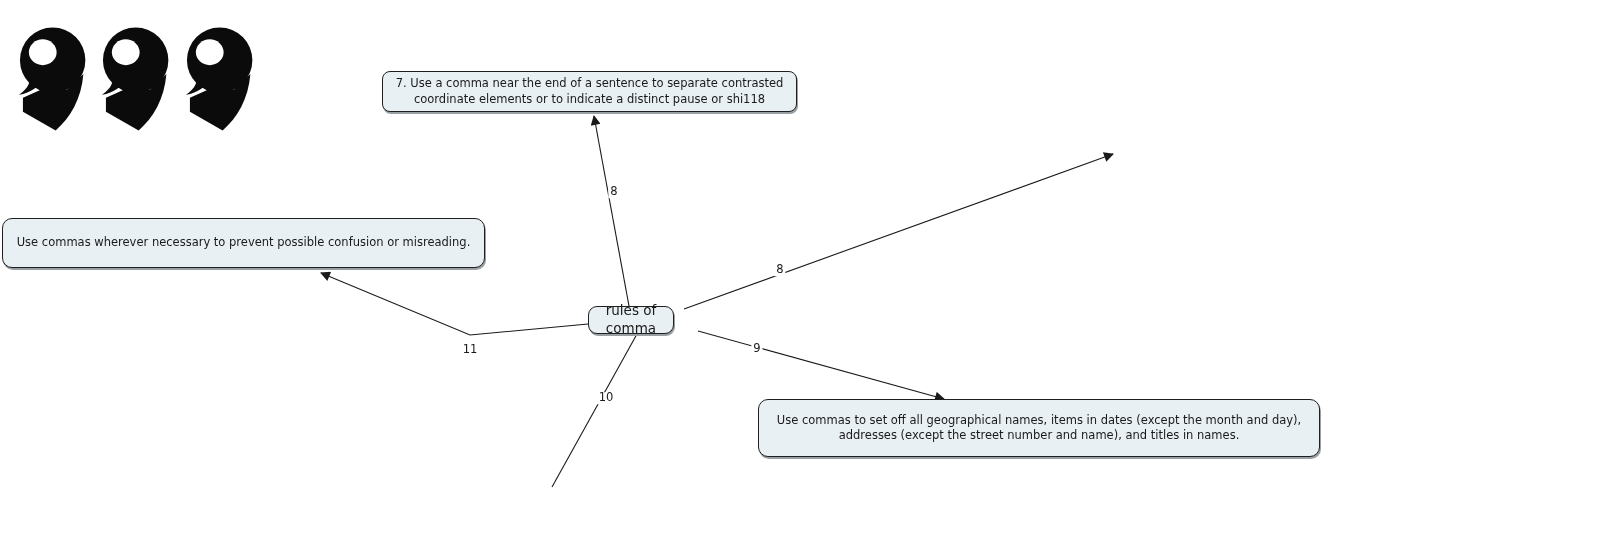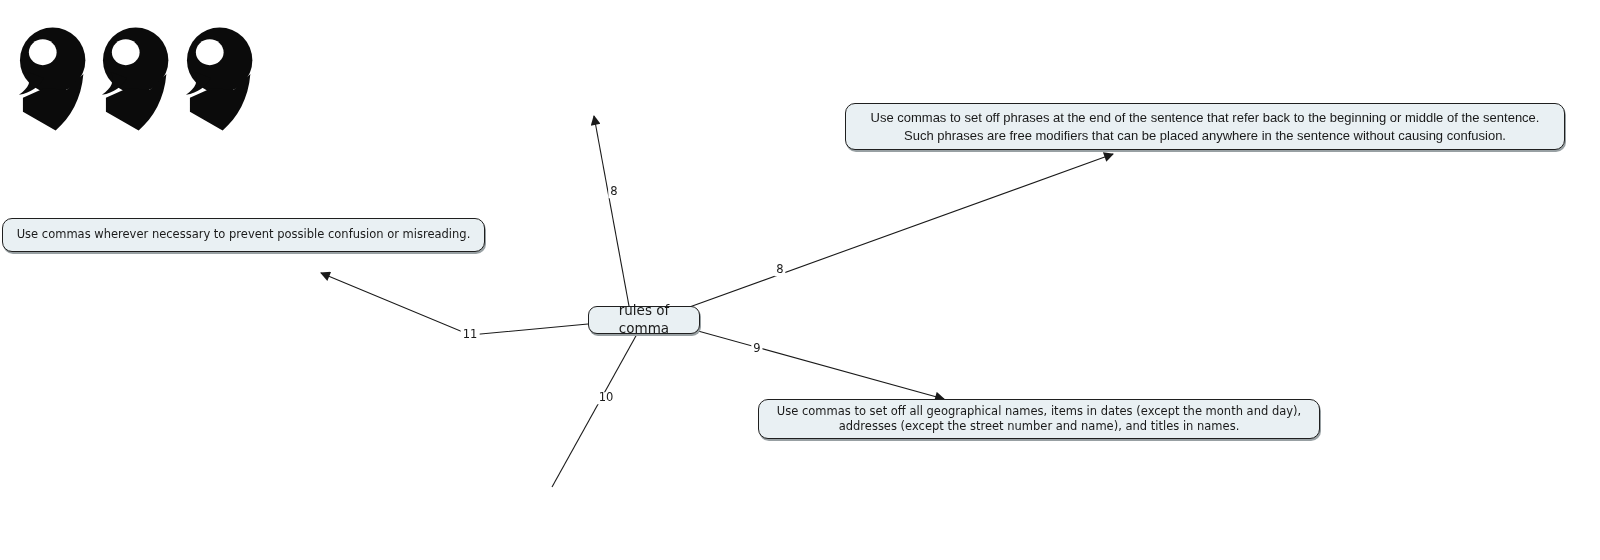--- a/index.html
+++ b/index.html
@@ -11,23 +11,23 @@
   .edges line,.edges polyline{stroke:#1a1a1a;stroke-width:1.1;fill:none;}
   .node{
     position:absolute;display:flex;align-items:center;justify-content:center;
     box-sizing:border-box;background:#e9f0f3;border:1px solid #1f1f1f;
     border-radius:10px;box-shadow:1px 2px 0 #98a0a3;
     text-align:center;white-space:pre-line;line-height:1.32;
     font-size:11.5px;padding:2px 8px;cursor:default;
   }
   .node--top{left:382px;top:71px;width:415px;height:41px;border-radius:8px;}
   .node--right{left:845px;top:103px;width:720px;height:47px;font-family:"Liberation Sans",sans-serif;font-size:13px;}
-  .node--left{left:2px;top:218px;width:483px;height:34px;}
-  .node--center{left:588px;top:306px;width:112px;height:28px;font-size:13.5px;border-radius:9px;padding:0 16px;}
-  .node--bottomright{left:758px;top:399px;width:562px;height:40px;}
+  .node--left{left:2px;top:218px;width:483px;height:50px;}
+  .node--center{left:588px;top:306px;width:86px;height:28px;font-size:13.5px;border-radius:9px;padding:0 16px;}
+  .node--bottomright{left:758px;top:399px;width:562px;height:58px;}
   .node--bottom{left:318px;top:487px;width:414px;height:58px;border-radius:12px;}
   .edge-label{
     position:absolute;transform:translate(-50%,-50%);
     background:#ffffff;padding:0 2px;font-size:11.5px;color:#1a1a1a;line-height:1;
   }
   .logo{position:absolute;left:15px;top:26px;width:240px;height:110px;display:flex;gap:10px;}
   .logo svg{display:block;}
 </style>
 </head>
 <body>
@@ -44,24 +44,24 @@
     <line x1="684" y1="309" x2="1113" y2="154" marker-end="url(#arrow)"></line>
     <line x1="698" y1="331" x2="944" y2="399" marker-end="url(#arrow)"></line>
     <line x1="637" y1="334" x2="552" y2="487"></line>
     <polyline points="588,324 470,335 321,273" marker-end="url(#arrow)"></polyline>
   </svg>
 
   <div class="edge-label" style="left:614px;top:192px;">8</div>
   <div class="edge-label" style="left:780px;top:270px;">8</div>
   <div class="edge-label" style="left:757px;top:349px;">9</div>
   <div class="edge-label" style="left:606px;top:392px;margin-top:6px;">10</div>
-  <div class="edge-label" style="left:470px;top:335px;">11</div>
+  <div class="edge-label" style="left:470px;top:350px;">11</div>
 
-  <div class="node node--right">Use commas to set off phrases at the end of the sentence that refer back to the beginning or middle of the sentence.
-Such phrases are free modifiers that can be placed anywhere in the sentence without causing confusion.</div>
+  <div class="node node--top">7. Use a comma near the end of a sentence to separate contrasted
+coordinate elements or to indicate a distinct pause or shi118</div>
   <div class="node node--left">Use commas wherever necessary to prevent possible confusion or misreading.</div>
   <div class="node node--center">rules of comma</div>
   <div class="node node--bottomright">Use commas to set off all geographical names, items in dates (except the month and day),
 addresses (except the street number and name), and titles in names.</div>
 
   <div class="logo">
     <svg width="74" height="108" viewBox="0 0 74 108">
       <g fill="#0b0b0b">
         <circle cx="38" cy="34" r="33"></circle>
         <path d="M13 46 C17 55 14 62 4 69 C16 67 25 60 29 52 Z"></path>

